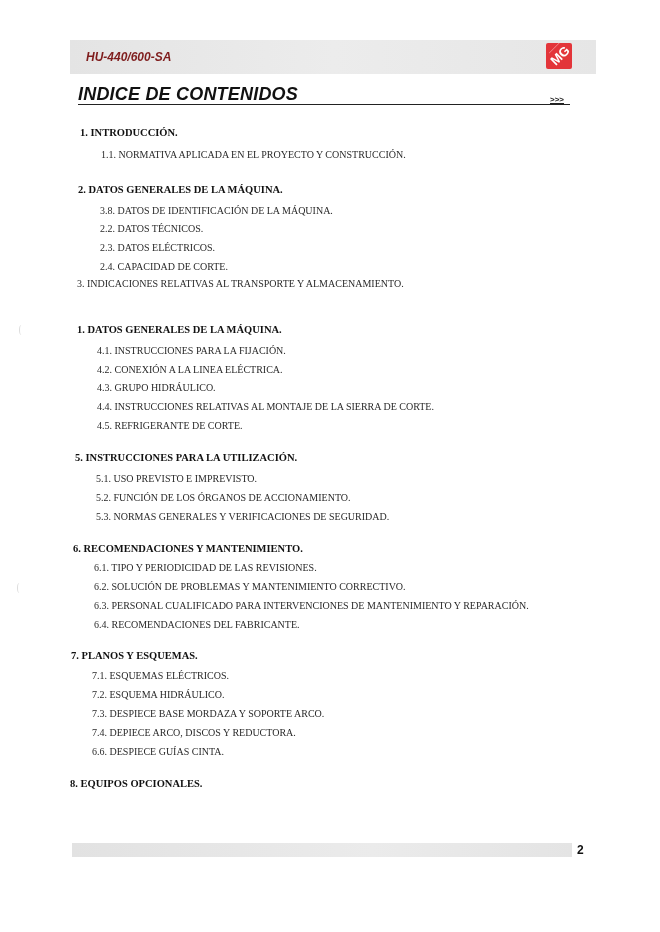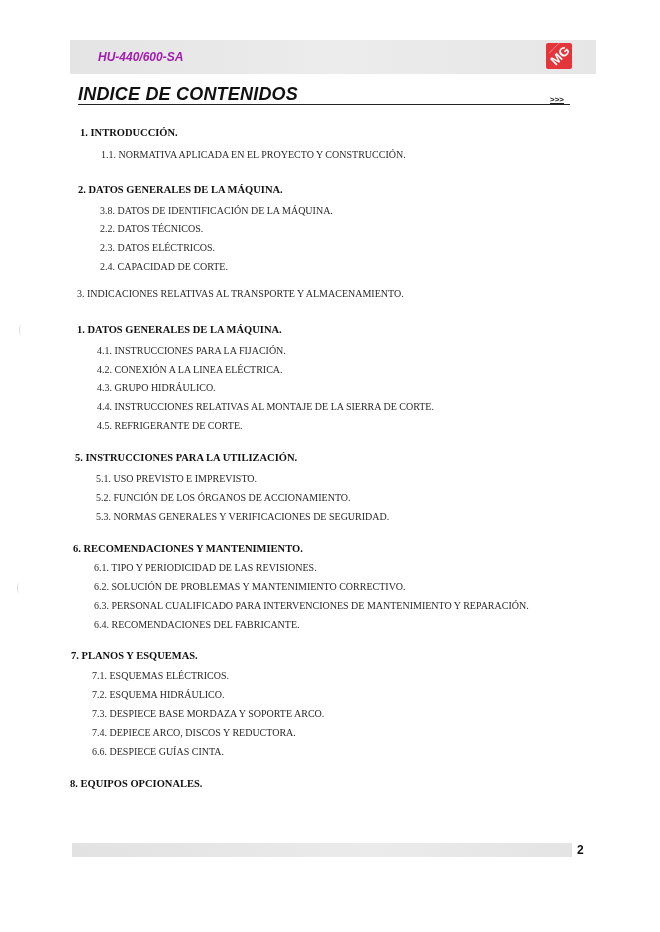--- a/index.html
+++ b/index.html
@@ -7,23 +7,23 @@
     width: 660px; height: 932px; position: relative; overflow: hidden;
     background: #ffffff;
     font-family: "Liberation Serif", serif;
     color: #1a1a1a;
   }
   .header-band {
     position: absolute; left: 70px; top: 40px; width: 526px; height: 34px;
     background: linear-gradient(90deg, #e4e4e4 0%, #ececec 50%, #e6e6e6 100%);
   }
   .doc-code {
-    position: absolute; left: 98px; top: 50px;
+    position: absolute; left: 86px; top: 50px;
     font-family: "Liberation Sans", sans-serif; font-style: italic; font-weight: bold;
-    font-size: 12px; color: #a21caf;
+    font-size: 12px; color: #7f1d1d;
   }
   .logo {
     position: absolute; left: 546px; top: 43px; width: 26px; height: 26px;
     background: #e3353a; border-radius: 2px; overflow: hidden;
   }
   .logo span {
     position: absolute; left: 1px; top: 5px; width: 26px; text-align: center;
     transform: rotate(-45deg);
     font-family: "Liberation Sans", sans-serif; font-weight: bold; font-size: 13px; color: #fff;
   }
@@ -77,21 +77,21 @@
 
   <div class="entry section" style="left:80px;top:127px">1.  INTRODUCCIÓN.</div>
   <div class="entry sub" style="left:101px;top:149px">1.1.  NORMATIVA APLICADA EN EL PROYECTO Y CONSTRUCCIÓN.</div>
 
   <div class="entry section" style="left:78px;top:184px">2.  DATOS GENERALES DE LA MÁQUINA.</div>
   <div class="entry sub" style="left:100px;top:205px">3.8.  DATOS DE IDENTIFICACIÓN DE LA MÁQUINA.</div>
   <div class="entry sub" style="left:100px;top:223px">2.2.  DATOS TÉCNICOS.</div>
   <div class="entry sub" style="left:100px;top:242px">2.3.  DATOS ELÉCTRICOS.</div>
   <div class="entry sub" style="left:100px;top:261px">2.4. CAPACIDAD DE CORTE.</div>
 
-  <div class="entry sub" style="left:77px;top:288px">3.  INDICACIONES RELATIVAS AL TRANSPORTE Y ALMACENAMIENTO.</div>
+  <div class="entry sub" style="left:77px;top:278px">3.  INDICACIONES RELATIVAS AL TRANSPORTE Y ALMACENAMIENTO.</div>
 
   <div class="entry section" style="left:77px;top:324px">1.  DATOS GENERALES DE LA MÁQUINA.</div>
   <div class="entry sub" style="left:97px;top:345px">4.1.  INSTRUCCIONES PARA LA FIJACIÓN.</div>
   <div class="entry sub" style="left:97px;top:364px">4.2.  CONEXIÓN A LA LINEA ELÉCTRICA.</div>
   <div class="entry sub" style="left:97px;top:382px">4.3.  GRUPO HIDRÁULICO.</div>
   <div class="entry sub" style="left:97px;top:401px">4.4.  INSTRUCCIONES RELATIVAS AL MONTAJE DE LA SIERRA DE CORTE.</div>
   <div class="entry sub" style="left:97px;top:420px">4.5.  REFRIGERANTE DE CORTE.</div>
 
   <div class="entry section" style="left:75px;top:452px">5.  INSTRUCCIONES PARA LA UTILIZACIÓN.</div>
   <div class="entry sub" style="left:96px;top:473px">5.1.  USO PREVISTO E IMPREVISTO.</div>

